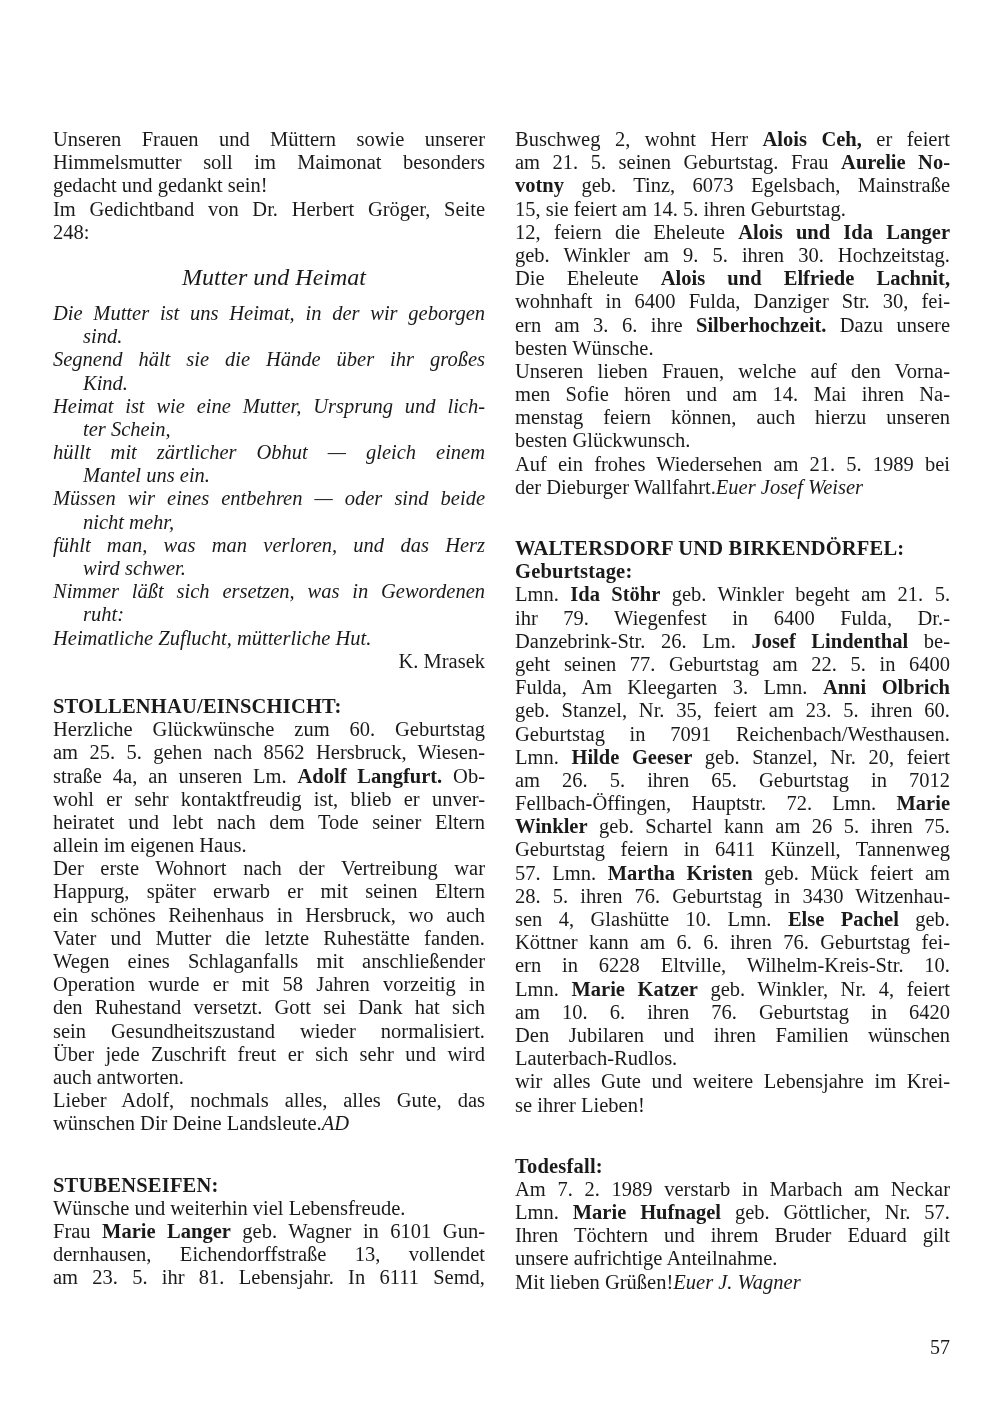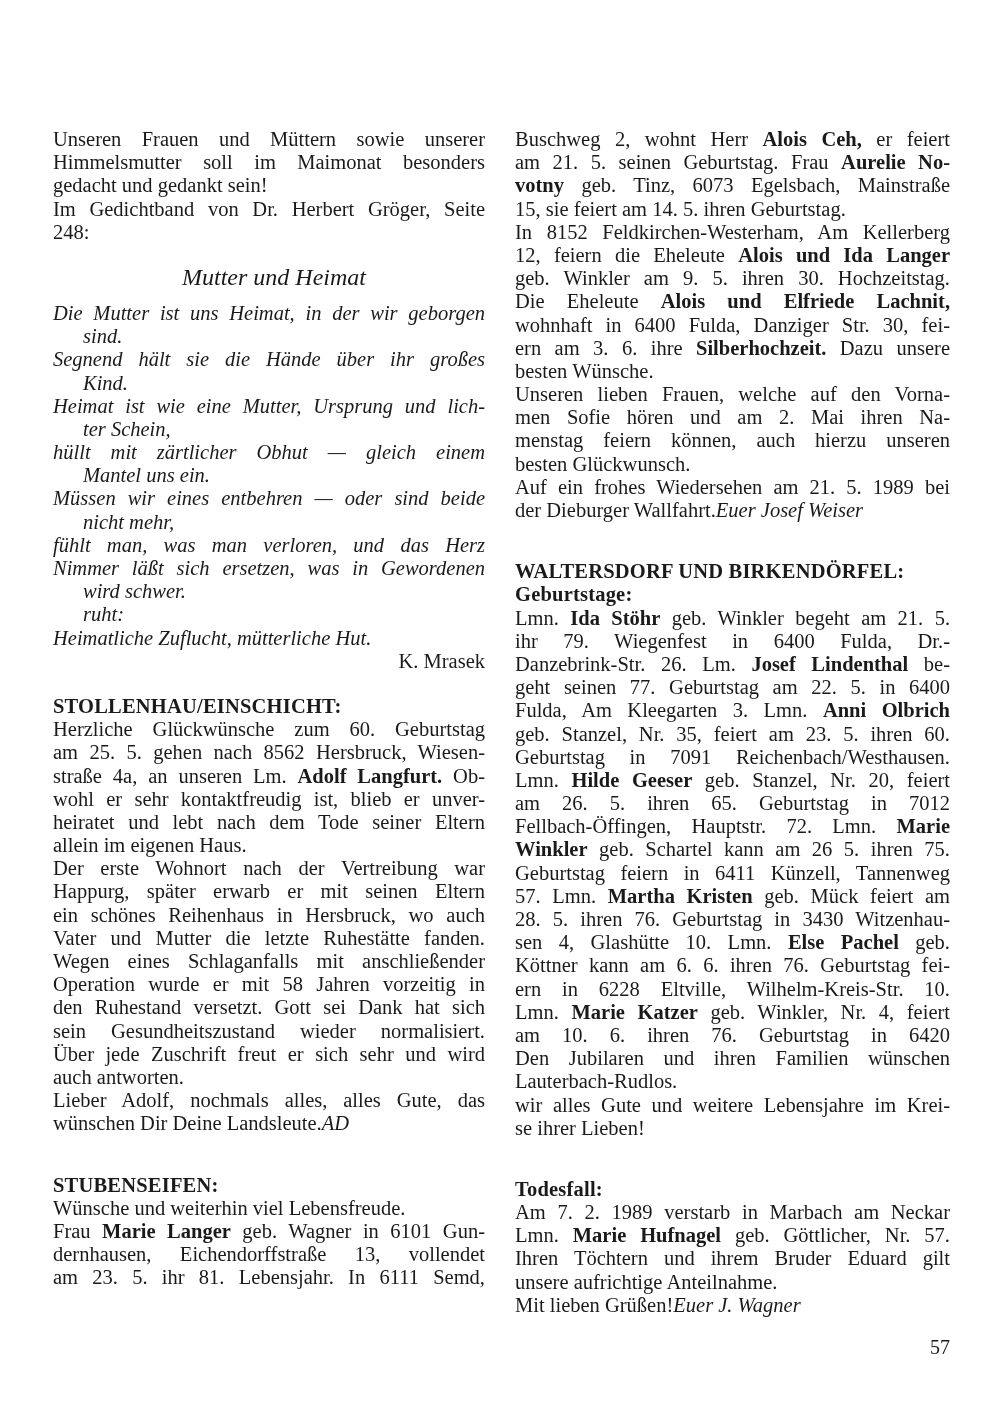--- a/index.html
+++ b/index.html
@@ -42,22 +42,22 @@
       <div class="line l indent"><span>sind.</span></div>
       <div class="line j"><span>Segnend hält sie die Hände über ihr großes</span></div>
       <div class="line l indent"><span>Kind.</span></div>
       <div class="line j"><span>Heimat ist wie eine Mutter, Ursprung und lich-</span></div>
       <div class="line l indent"><span>ter Schein,</span></div>
       <div class="line j"><span>hüllt mit zärtlicher Obhut — gleich einem</span></div>
       <div class="line l indent"><span>Mantel uns ein.</span></div>
       <div class="line j"><span>Müssen wir eines entbehren — oder sind beide</span></div>
       <div class="line l indent"><span>nicht mehr,</span></div>
       <div class="line j"><span>fühlt man, was man verloren, und das Herz</span></div>
+      <div class="line l indent"><span>wird schwer.</span></div>
       <div class="line j"><span>Nimmer läßt sich ersetzen, was in Gewordenen</span></div>
-      <div class="line l indent"><span>wird schwer.</span></div>
       <div class="line l indent"><span>ruht:</span></div>
       <div class="line l"><span>Heimatliche Zuflucht, mütterliche Hut.</span></div>
     </div>
   <div class="line r">K. Mrasek</div>
 
   <div class="gap-md"></div>
   <div class="heading">STOLLENHAU/EINSCHICHT:</div>
   <div>
       <div class="line j"><span>Herzliche Glückwünsche zum 60. Geburtstag</span></div>
       <div class="line j"><span>am 25. 5. gehen nach 8562 Hersbruck, Wiesen-</span></div>
@@ -91,29 +91,28 @@
       <div class="line j"><span>am 23. 5. ihr 81. Lebensjahr. In 6111 Semd,</span></div>
     </div>
 </div>
 
 <div class="col col-right">
   <div>
       <div class="line j"><span>Buschweg 2, wohnt Herr </span><span class="b">Alois Ceh,</span><span> er feiert</span></div>
       <div class="line j"><span>am 21. 5. seinen Geburtstag. Frau </span><span class="b">Aurelie No-</span></div>
       <div class="line j"><span class="b">votny</span><span> geb. Tinz, 6073 Egelsbach, Mainstraße</span></div>
       <div class="line l"><span>15, sie feiert am 14. 5. ihren Geburtstag.</span></div>
-      <div class="line j"><span>In 8152 Feldkirchen-Westerham, Am Kellerberg</span></div>
       <div class="line j"><span>12, feiern die Eheleute </span><span class="b">Alois und Ida Langer</span></div>
       <div class="line j"><span>geb. Winkler am 9. 5. ihren 30. Hochzeitstag.</span></div>
       <div class="line j"><span>Die Eheleute </span><span class="b">Alois und Elfriede Lachnit,</span></div>
       <div class="line j"><span>wohnhaft in 6400 Fulda, Danziger Str. 30, fei-</span></div>
       <div class="line j"><span>ern am 3. 6. ihre </span><span class="b">Silberhochzeit.</span><span> Dazu unsere</span></div>
       <div class="line l"><span>besten Wünsche.</span></div>
       <div class="line j"><span>Unseren lieben Frauen, welche auf den Vorna-</span></div>
-      <div class="line j"><span>men Sofie hören und am 2. Mai ihren Na-</span></div>
+      <div class="line j"><span>men Sofie hören und am 14. Mai ihren Na-</span></div>
       <div class="line j"><span>menstag feiern können, auch hierzu unseren</span></div>
       <div class="line l"><span>besten Glückwunsch.</span></div>
       <div class="line j"><span>Auf ein frohes Wiedersehen am 21. 5. 1989 bei</span></div>
     </div>
   <div class="line split">
     <span>der Dieburger Wallfahrt.</span>
     <span class="sig">Euer Josef Weiser</span>
   </div>
 
   <div class="gap-lg"></div>

